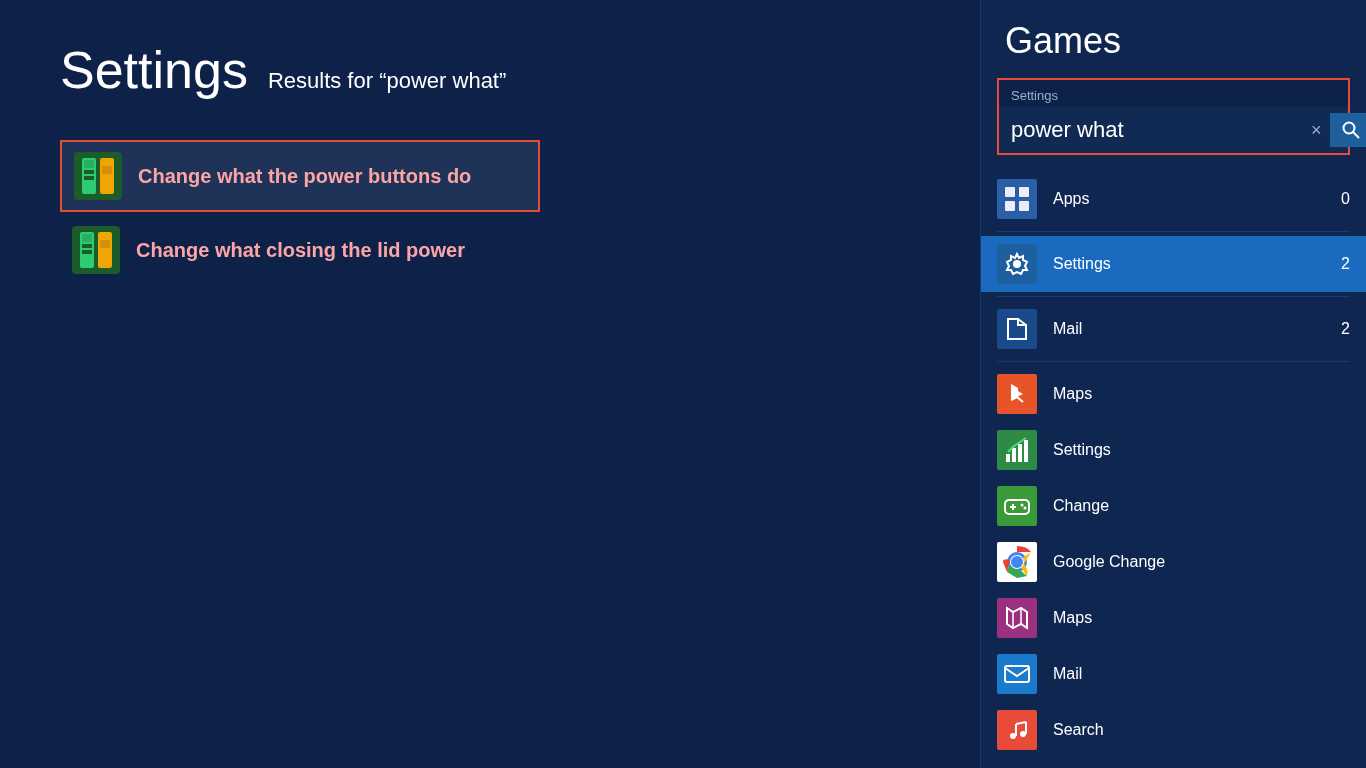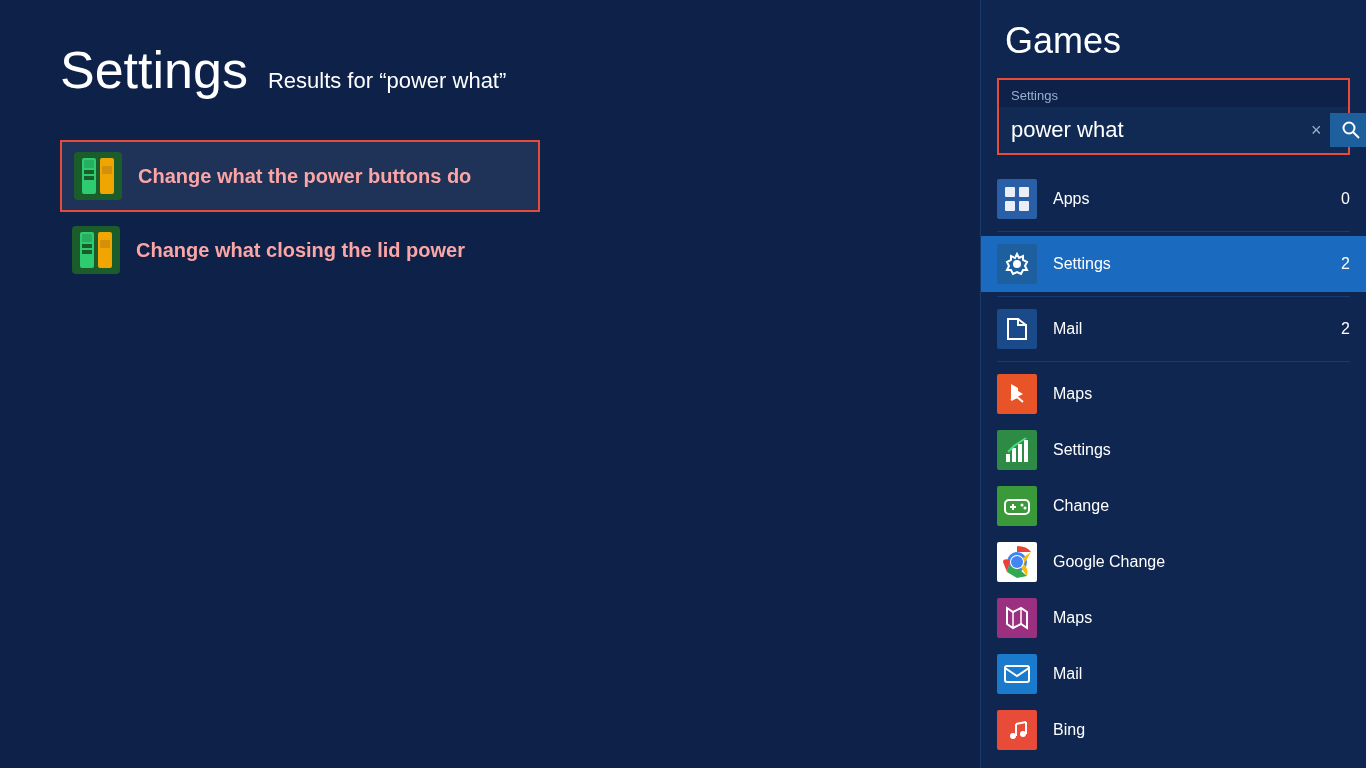--- a/index.html
+++ b/index.html
@@ -418,18 +418,18 @@
     <div class="app-item">
       <div class="app-item-icon icon-music">
         <svg width="28" height="28" viewBox="0 0 28 28" fill="white" xmlns="http://www.w3.org/2000/svg">
           <circle cx="10" cy="20" r="3" fill="white"></circle>
           <circle cx="20" cy="18" r="3" fill="white"></circle>
           <line x1="13" y1="20" x2="13" y2="8" stroke="white" stroke-width="2"></line>
           <line x1="23" y1="18" x2="23" y2="6" stroke="white" stroke-width="2"></line>
           <line x1="13" y1="8" x2="23" y2="6" stroke="white" stroke-width="2"></line>
         </svg>
       </div>
-      <span class="app-item-label">Bing</span>
+      <span class="app-item-label">Search</span>
       <span class="app-item-count"></span>
     </div>
 
   </div>
 </div>
 
 </body></html>

